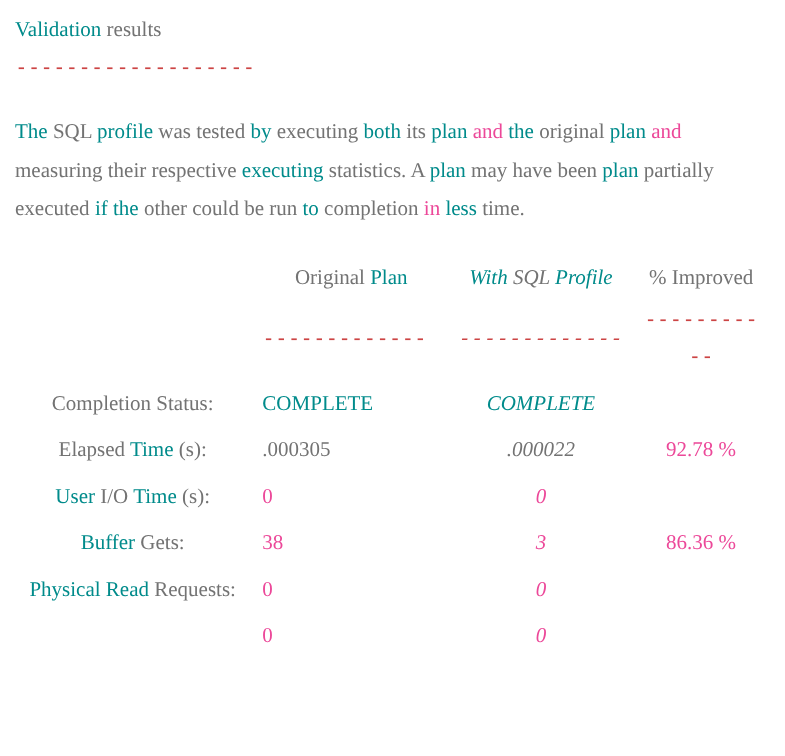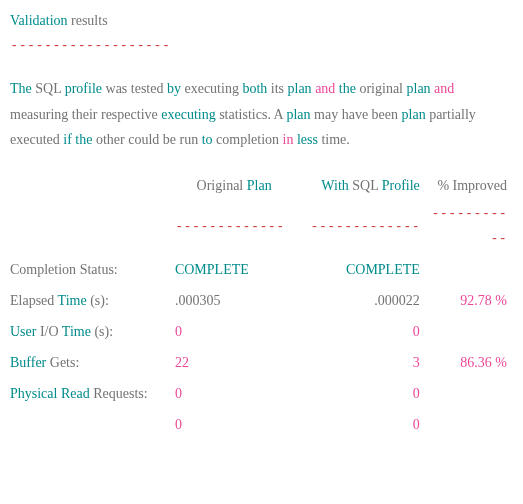--- a/index.html
+++ b/index.html
@@ -20,24 +20,24 @@
   table {
     border-collapse: collapse;
     width: 100%;
     font-size: 14px;
   }
   td, th {
     padding: 3px 4px;
     vertical-align: middle;
   }
   th { font-weight: normal; text-align: center; }
-  .col-label { text-align: left; width: 160px; padding-left: 0; }
+  .col-label { text-align: center; width: 160px; padding-left: 0; }
   .col-orig { width: 120px; }
-  .col-prof { text-align: right; width: 120px; }
-  .col-imp { text-align: right; width: 80px; padding-right: 6px; }
+  .col-prof { text-align: center; width: 120px; font-style: italic; }
+  .col-imp { text-align: center; width: 80px; padding-right: 6px; }
   .dash-row td { color: #CC4444; font-family: monospace; padding-top:0; padding-bottom:2px;}
 </style>
 </head>
 <body>
 
 <div class="intro">
   <span class="teal">Validation</span>
   <span class="black">results</span><br>
   <span class="red-dash">-------------------</span>
 </div>
@@ -114,21 +114,21 @@
 
   <tr>
     <td class="col-label"><span class="teal">User</span> <span class="black">I/O</span> <span class="teal">Time</span> <span class="black">(s):</span></td>
     <td class="col-orig blue">0</td>
     <td class="col-prof blue">0</td>
     <td class="col-imp blue"></td>
   </tr>
 
   <tr>
     <td class="col-label"><span class="teal">Buffer</span> <span class="black">Gets:</span></td>
-    <td class="col-orig blue">22</td>
+    <td class="col-orig blue">38</td>
     <td class="col-prof blue">3</td>
     <td class="col-imp blue">86.36 %</td>
   </tr>
 
   <tr>
     <td class="col-label"><span class="teal">Physical</span> <span class="teal">Read</span> <span class="black">Requests:</span></td>
     <td class="col-orig blue">0</td>
     <td class="col-prof blue">0</td>
     <td class="col-imp blue"></td>
   </tr>

